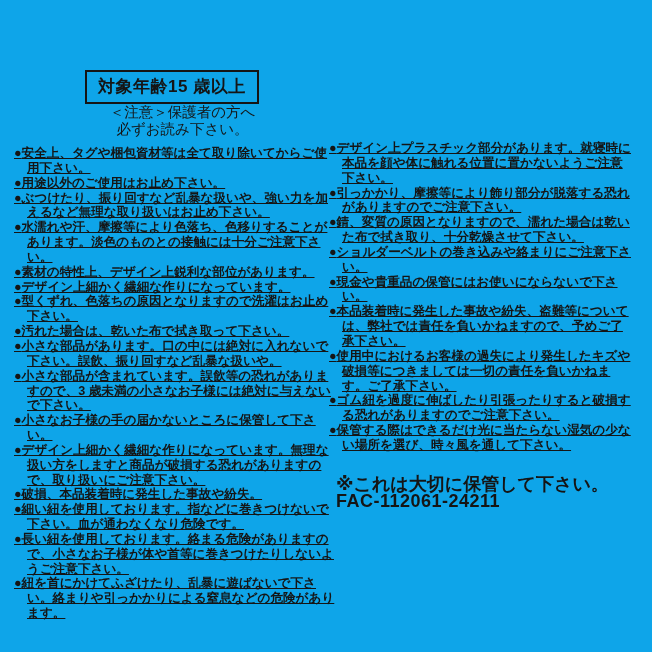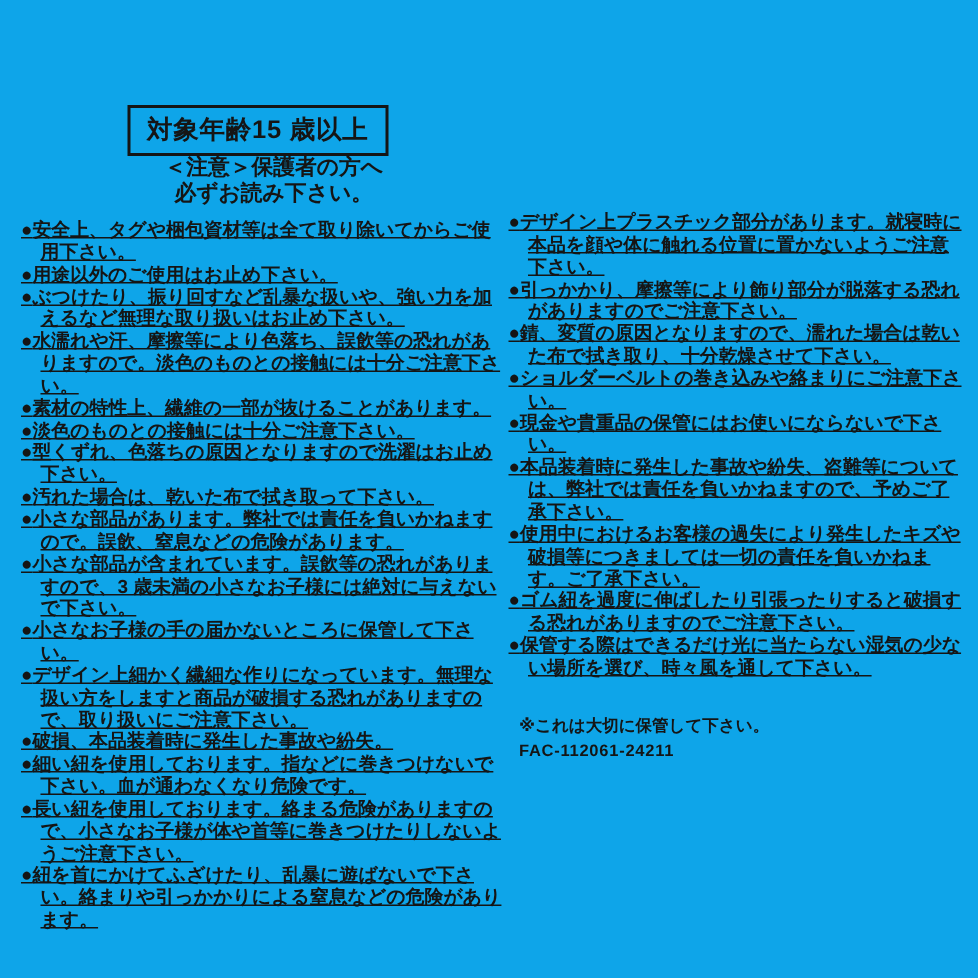--- a/index.html
+++ b/index.html
@@ -31,58 +31,58 @@
     letter-spacing: 0.5px;
     white-space: nowrap;
   }
   .notice-heading {
     position: absolute;
     left: 75px;
     top: 104px;
     width: 215px;
     text-align: center;
     font-size: 14.5px;
-    font-weight: bold;
+    font-weight: normal;
     line-height: 16.5px;
   }
   .col {
     position: absolute;
     font-size: 12.6px;
     line-height: 14.85px;
     font-weight: bold;
     letter-spacing: 0;
   }
   .col-left {
     left: 14px;
     top: 146px;
     width: 323px;
   }
   .col-right {
-    left: 339px;
+    left: 329px;
     top: 141px;
     width: 303px;
   }
   ul.warning-list {
     list-style: none;
     margin: 0;
     padding: 0;
     text-decoration: underline;
   }
   ul.warning-list li {
     margin: 0;
     padding-left: 13px;
     text-indent: -13px;
   }
   .bullet {
     display: inline;
   }
   .footnote {
     margin-top: 23px;
     padding-left: 7px;
-    font-size: 11px;
+    font-size: 18px;
     line-height: 17.5px;
     font-weight: bold;
   }
   .footnote .code {
     font-weight: bold;
     letter-spacing: 0.5px;
   }
 </style>
 </head>
 <body>
@@ -96,26 +96,26 @@
   <div class="notice-heading">
     <div>＜注意＞保護者の方へ</div>
     <div>必ずお読み下さい。</div>
   </div>
 
   <div class="col col-left">
     <ul class="warning-list">
         <li><span class="bullet">●</span><span>安全上、タグや梱包資材等は全て取り除いてからご使用下さい。</span></li>
         <li><span class="bullet">●</span><span>用途以外のご使用はお止め下さい。</span></li>
         <li><span class="bullet">●</span><span>ぶつけたり、振り回すなど乱暴な扱いや、強い力を加えるなど無理な取り扱いはお止め下さい。</span></li>
-        <li><span class="bullet">●</span><span>水濡れや汗、摩擦等により色落ち、誤飲等の恐れがありますので。淡色のものとの接触には十分ご注意下さい。</span></li>
-        <li><span class="bullet">●</span><span>素材の特性上、繊維の一部が抜けることがあります。</span></li>
-        <li><span class="bullet">●</span><span>淡色のものとの接触には十分ご注意下さい。</span></li>
+        <li><span class="bullet">●</span><span>水濡れや汗、摩擦等により色落ち、色移りすることがあります。淡色のものとの接触には十分ご注意下さい。</span></li>
+        <li><span class="bullet">●</span><span>素材の特性上、デザイン上鋭利な部位があります。</span></li>
+        <li><span class="bullet">●</span><span>デザイン上細かく繊細な作りになっています。</span></li>
         <li><span class="bullet">●</span><span>型くずれ、色落ちの原因となりますので洗濯はお止め下さい。</span></li>
         <li><span class="bullet">●</span><span>汚れた場合は、乾いた布で拭き取って下さい。</span></li>
-        <li><span class="bullet">●</span><span>小さな部品があります。弊社では責任を負いかねますので。誤飲、窒息などの危険があります。</span></li>
+        <li><span class="bullet">●</span><span>小さな部品があります。口の中には絶対に入れないで下さい。誤飲、振り回すなど乱暴な扱いや。</span></li>
         <li><span class="bullet">●</span><span>小さな部品が含まれています。誤飲等の恐れがありますので、3 歳未満の小さなお子様には絶対に与えないで下さい。</span></li>
         <li><span class="bullet">●</span><span>小さなお子様の手の届かないところに保管して下さい。</span></li>
         <li><span class="bullet">●</span><span>デザイン上細かく繊細な作りになっています。無理な扱い方をしますと商品が破損する恐れがありますので、取り扱いにご注意下さい。</span></li>
         <li><span class="bullet">●</span><span>破損、本品装着時に発生した事故や紛失。</span></li>
         <li><span class="bullet">●</span><span>細い紐を使用しております。指などに巻きつけないで下さい。血が通わなくなり危険です。</span></li>
         <li><span class="bullet">●</span><span>長い紐を使用しております。絡まる危険がありますので、小さなお子様が体や首等に巻きつけたりしないようご注意下さい。</span></li>
         <li><span class="bullet">●</span><span>紐を首にかけてふざけたり、乱暴に遊ばないで下さい。絡まりや引っかかりによる窒息などの危険があります。</span></li>
       </ul>
   </div>
 

